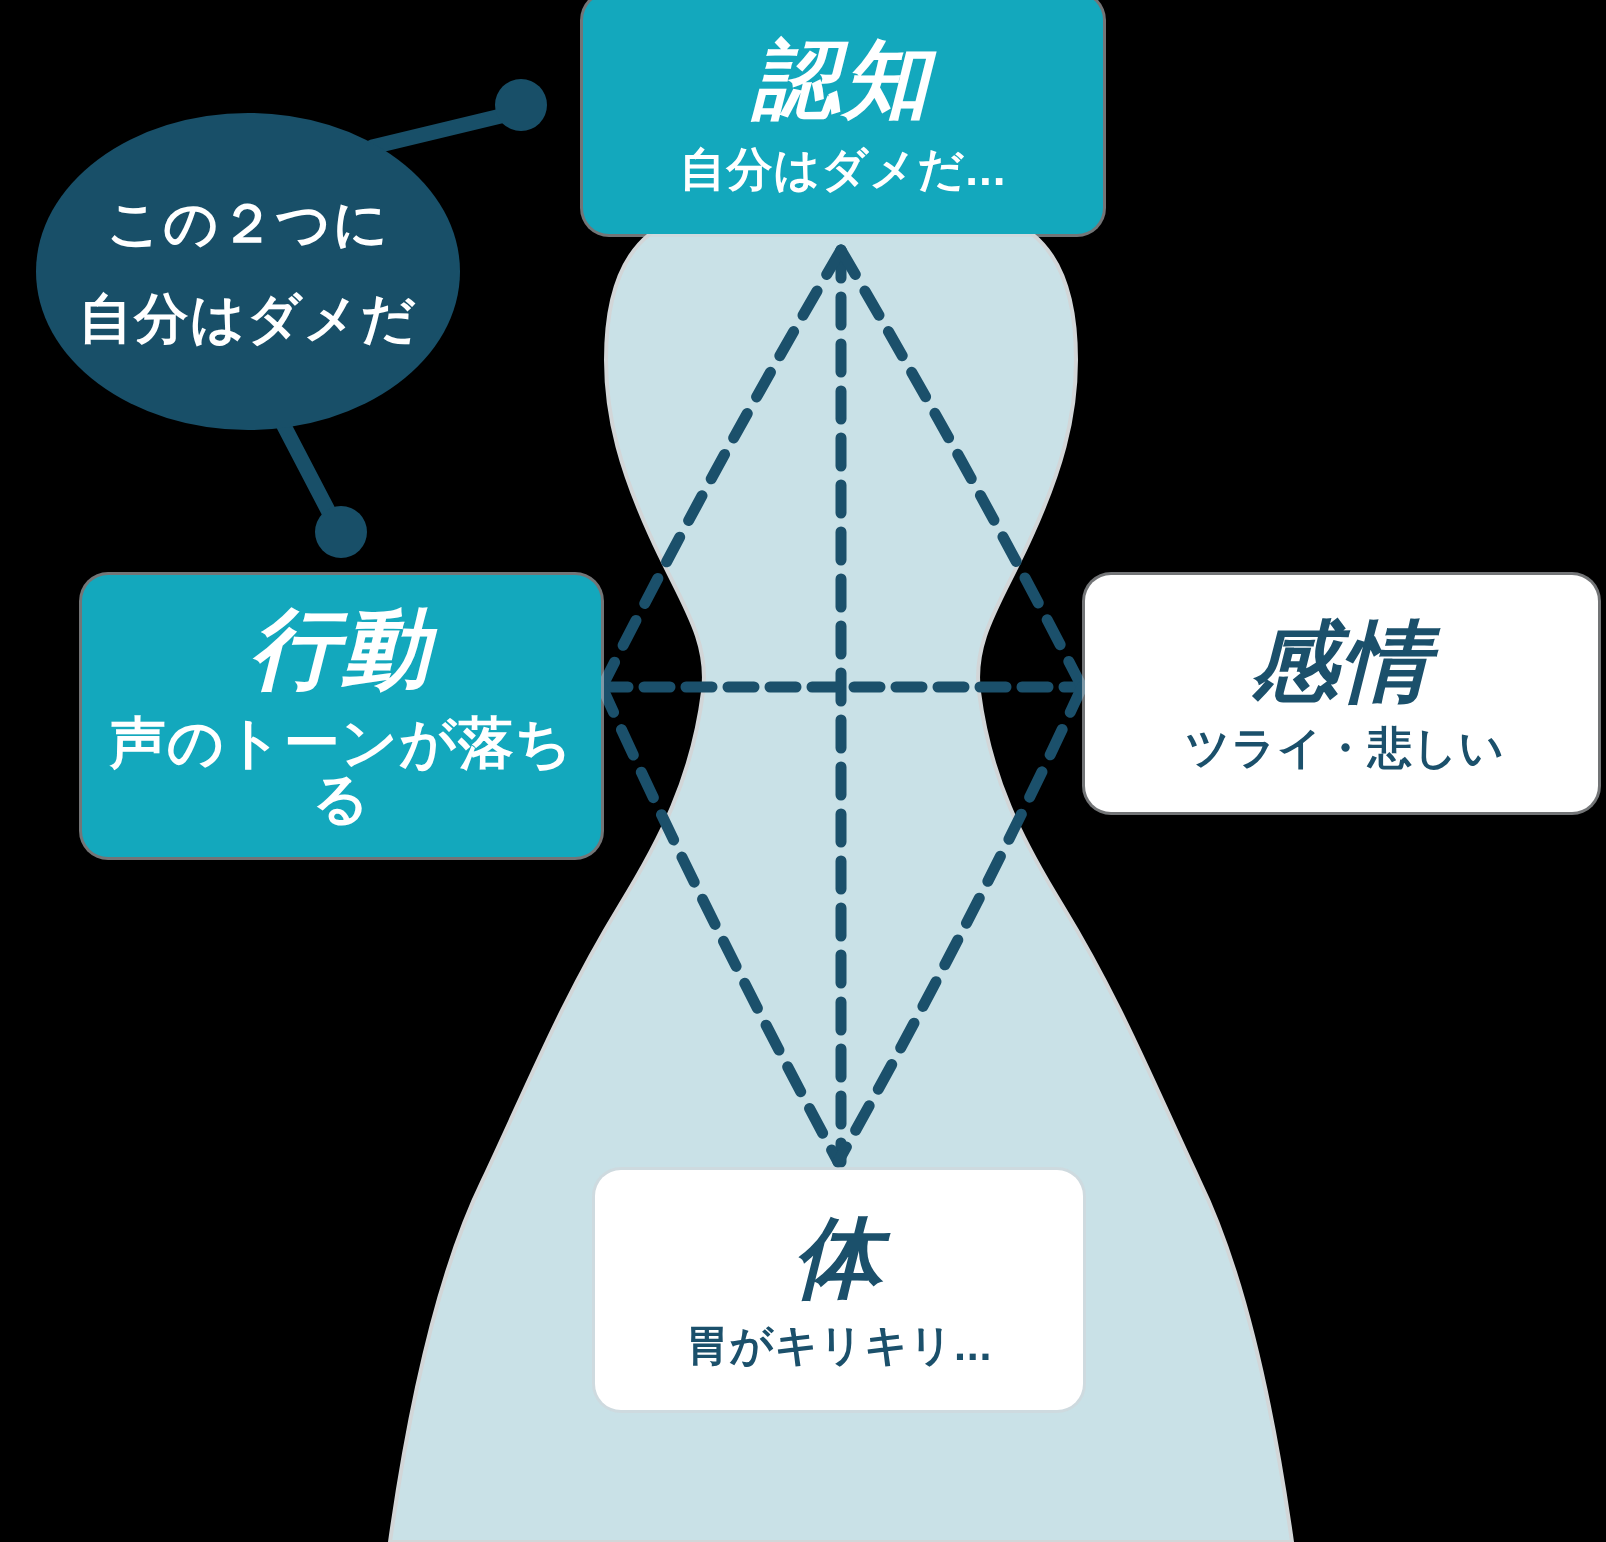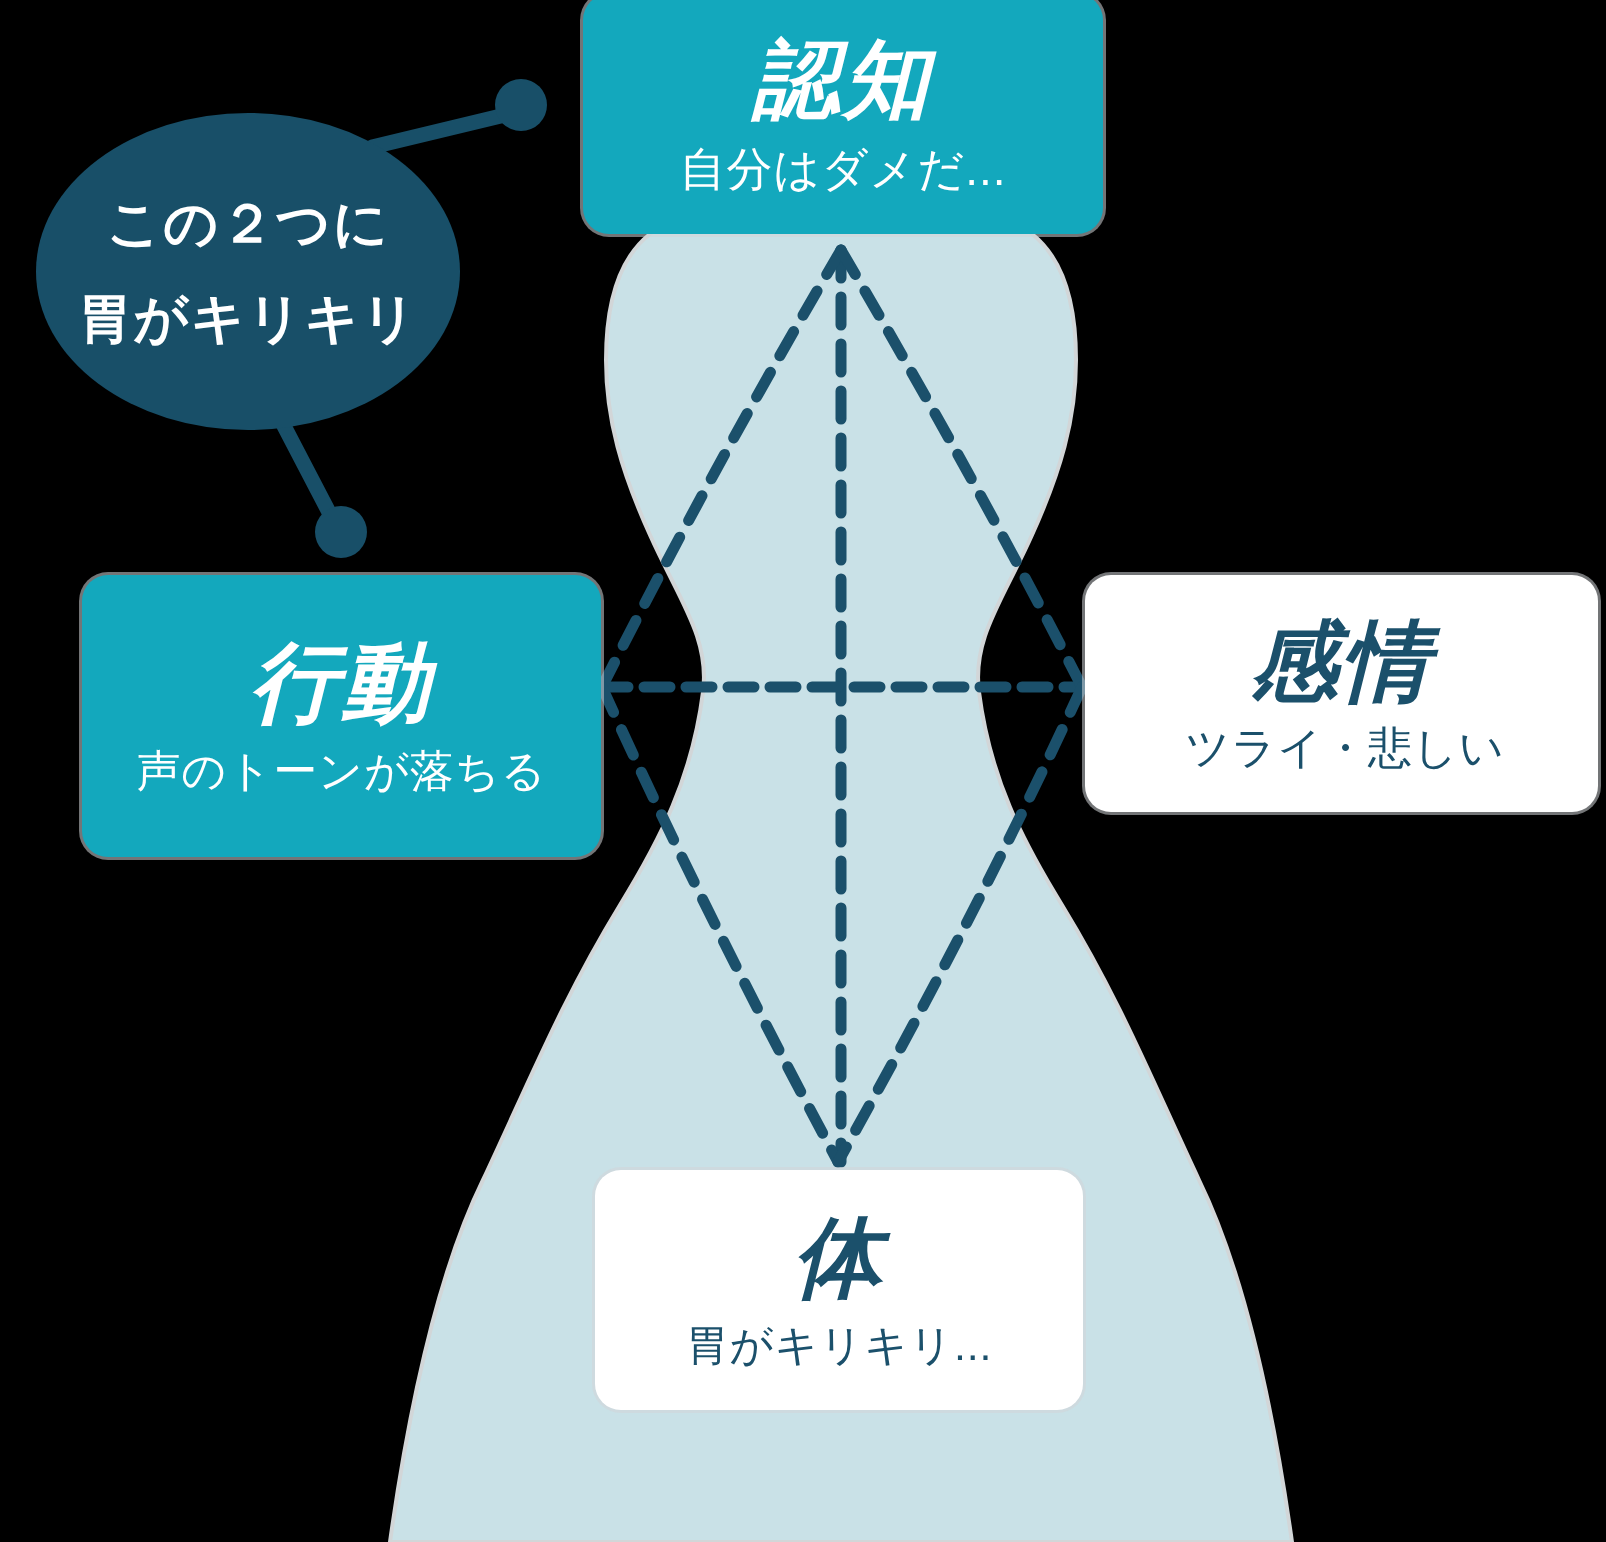--- a/index.html
+++ b/index.html
@@ -32,32 +32,32 @@
   }
   .node.teal{background:var(--teal);color:var(--white);}
   .node.white{background:var(--white);color:var(--navy);}
   .node .title{
     font-weight:800;
     letter-spacing:0.04em;
     line-height:1;
     font-style:italic;
   }
   .node .subtitle{
-    font-weight:400;
+    font-weight:700;
     line-height:1;
     letter-spacing:0.02em;
   }
 
   #cognition-box{left:583px;top:-6px;width:520px;height:240px;gap:24px;}
   #cognition-box .title{font-size:86px;}
   #cognition-box .subtitle{font-size:46px;}
 
   #behavior-box{left:82px;top:575px;width:519px;height:282px;gap:22px;}
   #behavior-box .title{font-size:88px;}
-  #behavior-box .subtitle{font-size:44px;}
+  #behavior-box .subtitle{font-size:56px;}
 
   #emotion-box{left:1085px;top:575px;width:513px;height:237px;}
   #emotion-box .title{font-size:88px;}
   #emotion-box .subtitle{font-size:44px;margin-left:7px;}
 
   #body-box{left:595px;top:1170px;width:488px;height:240px;gap:22px;}
   #body-box .title{font-size:88px;}
   #body-box .subtitle{font-size:43px;}
 
   #approach-bubble{
@@ -131,16 +131,16 @@
     <div class="subtitle">ツライ・悲しい</div>
   </div>
 
   <div id="body-box" class="node white">
     <div class="title">体</div>
     <div class="subtitle">胃がキリキリ...</div>
   </div>
 
   <div id="approach-bubble">
     <div>この２つに</div>
-    <div>胃がキリキリ</div>
+    <div>自分はダメだ</div>
   </div>
 
 </div>
 
 </body></html>

